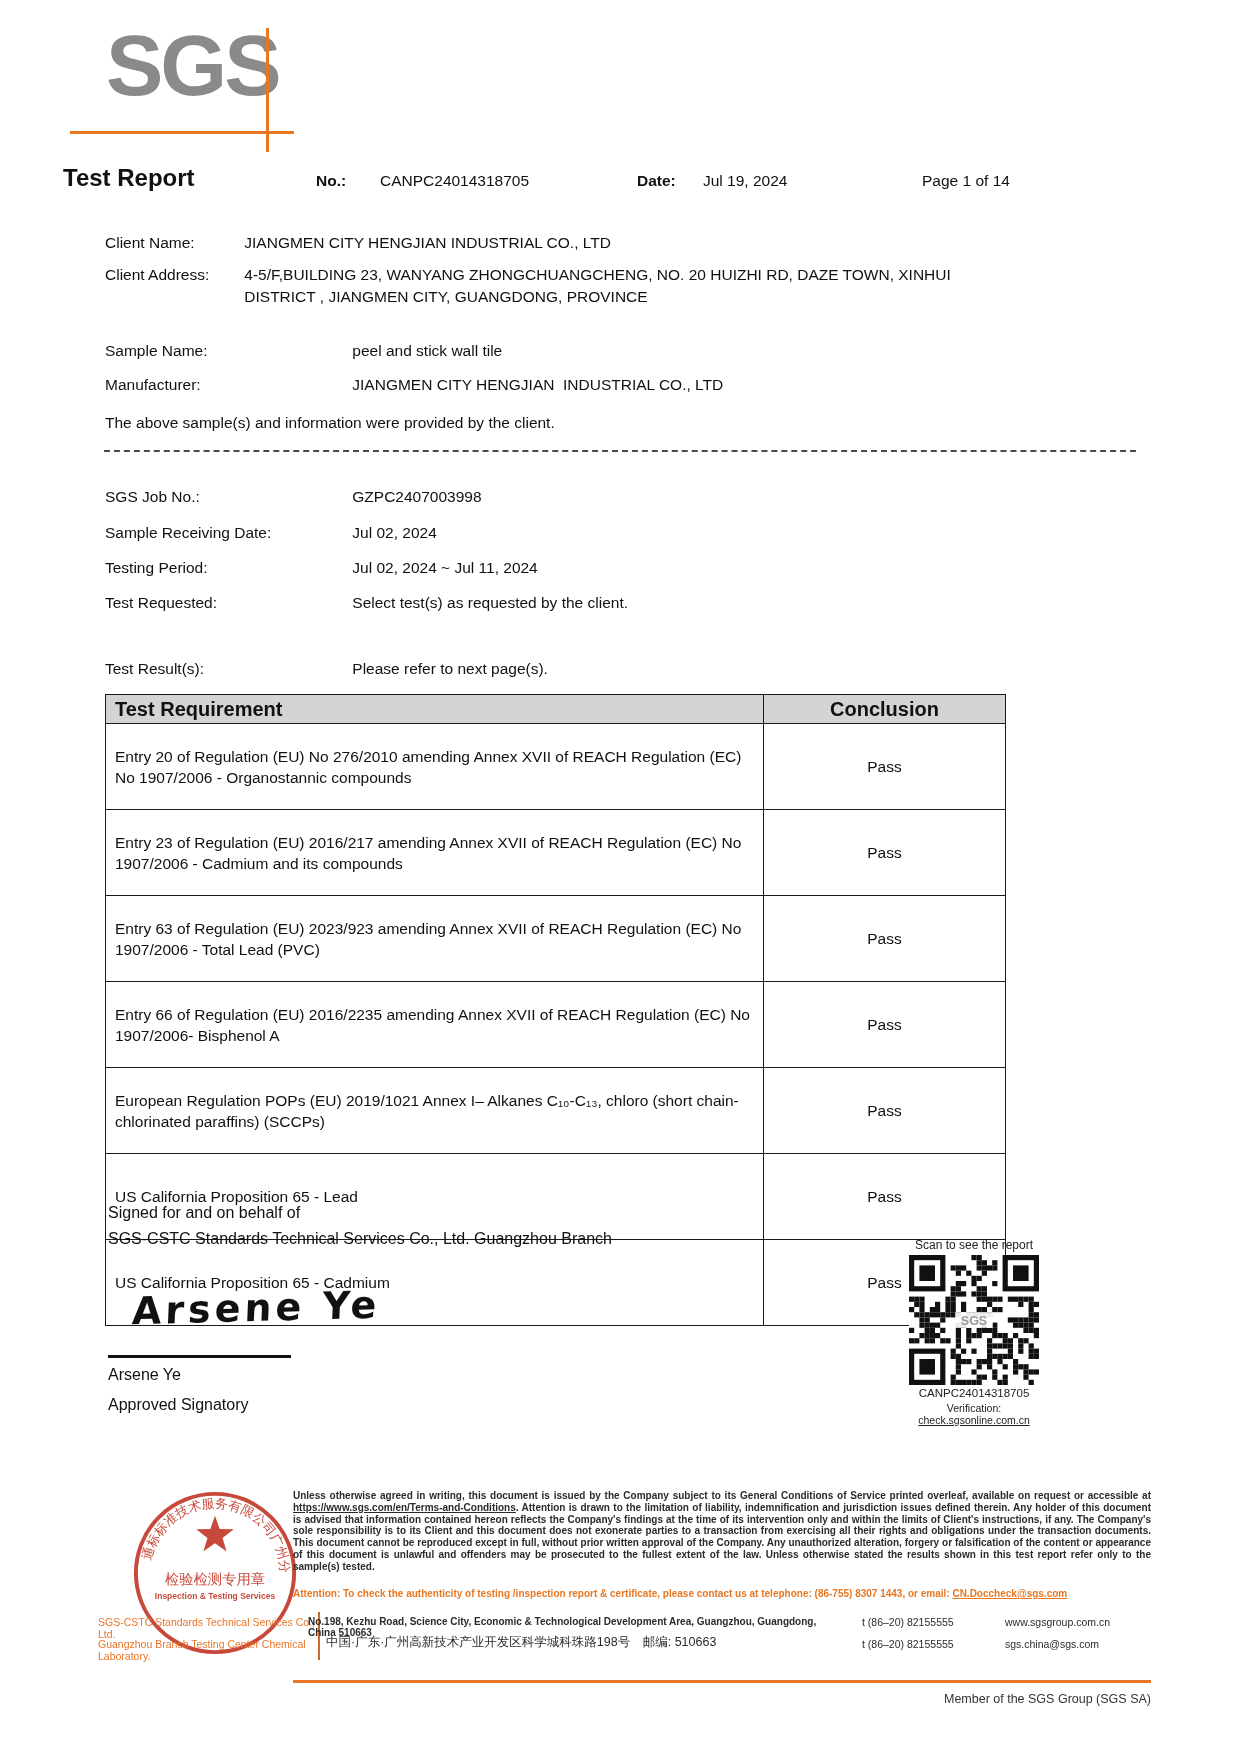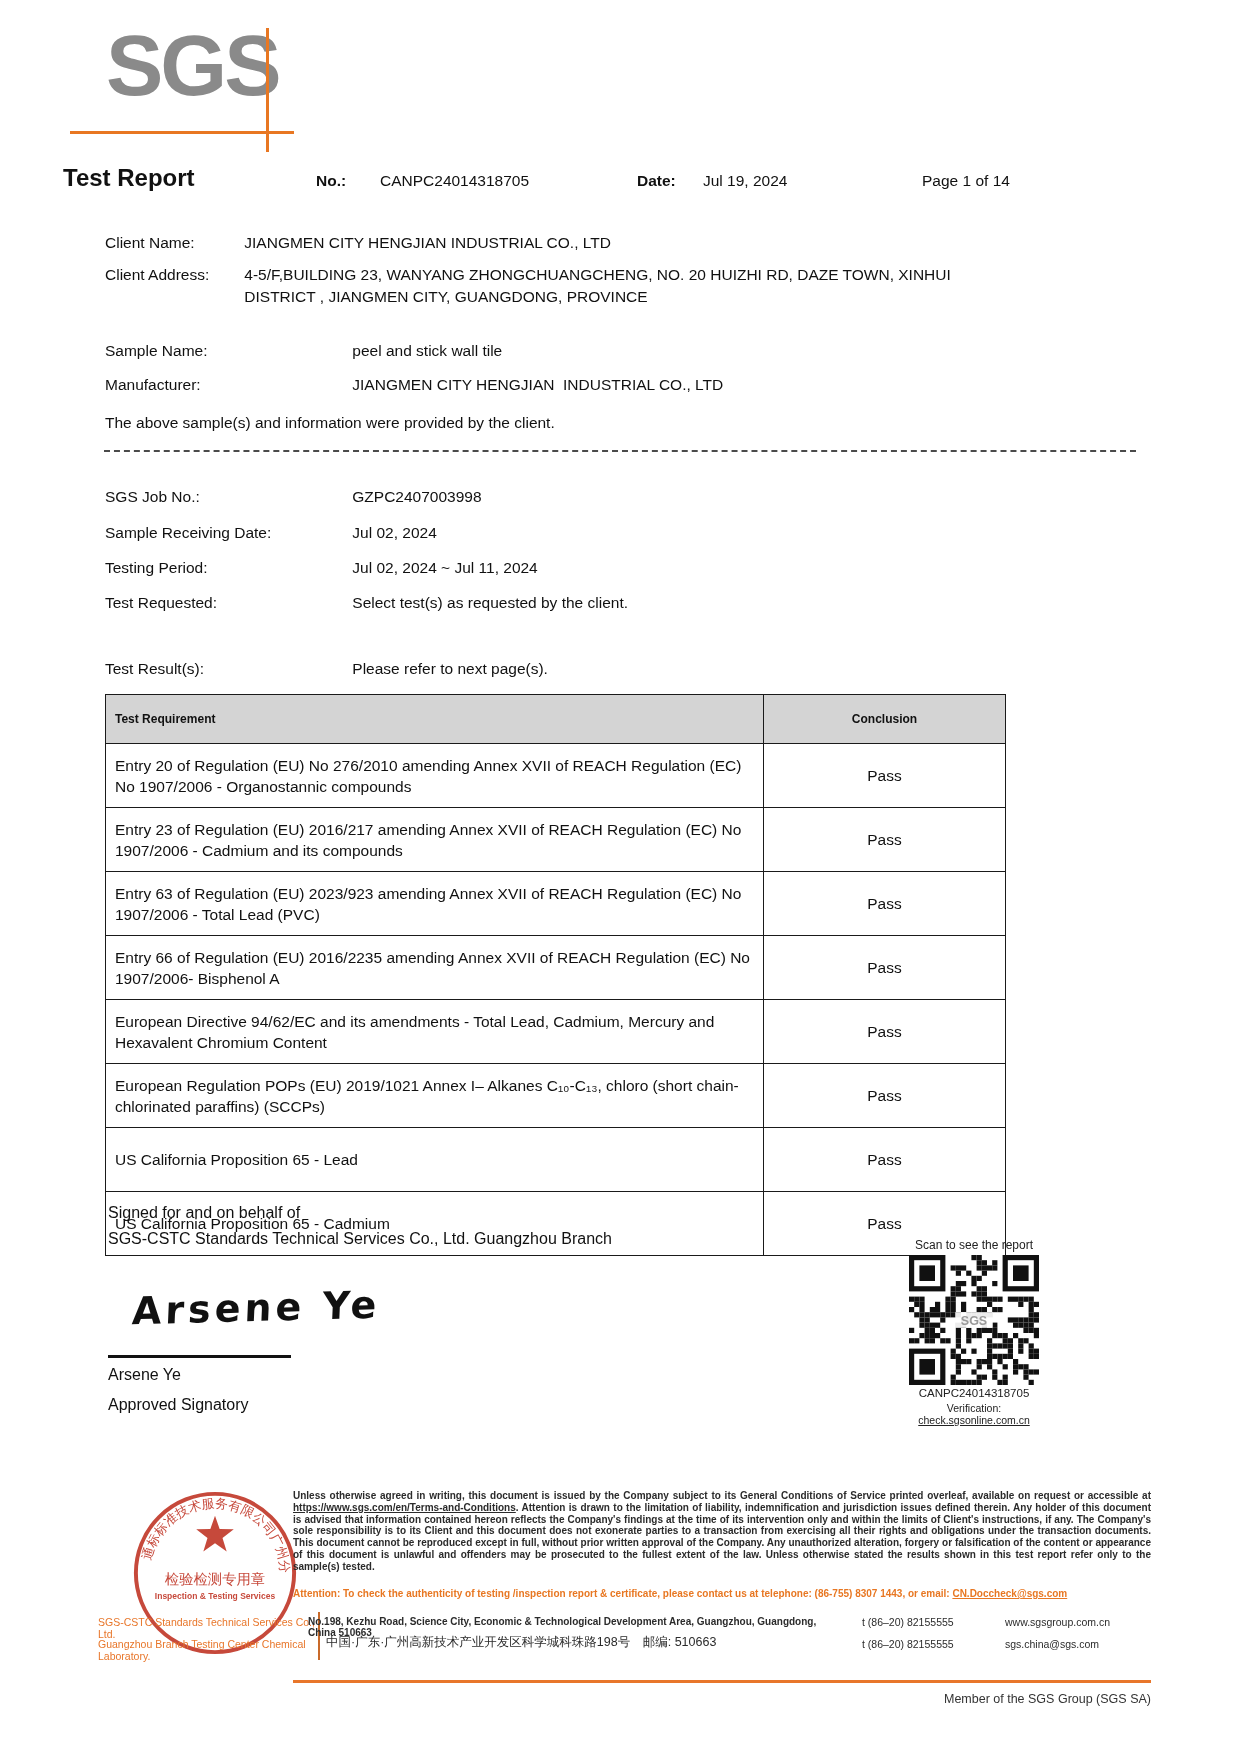--- a/index.html
+++ b/index.html
@@ -25,25 +25,25 @@
   .row .val{display:inline-block;vertical-align:top;}
   .lbl-w135{width:135px;} .lbl-w243{width:243px;}
   .val-wrap{width:745px;}
   .prewrap{white-space:pre-wrap;}
   .dashed-divider{position:absolute;left:104px;top:450px;width:1032px;height:0;
     border-top:2px dashed #4a4a4a;}
   
   table.req{position:absolute;left:105px;top:694px;width:901px;border-collapse:collapse;
     font-size:15.5px;}
   table.req th,table.req td{border:1.6px solid #1a1a1a;vertical-align:middle;}
-  table.req th{background:#d4d4d4;font-weight:bold;font-size:12px;height:24px;
-    padding:12px 9px;}
+  table.req th{background:#d4d4d4;font-weight:bold;font-size:20px;height:24px;
+    padding:2px 9px;}
   table.req th.c1{text-align:left;}
   table.req th.c2{text-align:center;width:223px;}
-  table.req td.c1{padding:8px 9px;line-height:21px;height:47px;}
+  table.req td.c1{padding:19px 9px;line-height:21px;height:47px;}
   table.req td.c2{text-align:center;}
   
   .sig-line1{position:absolute;left:108px;top:1204px;font-size:16px;}
   .sig-line2{position:absolute;left:108px;top:1230px;font-size:16px;}
   .handwriting{position:absolute;left:132px;top:1286px;font-size:38px;font-weight:bold;
     letter-spacing:4px;transform:rotate(-1.5deg) skewX(-4deg);
     font-family:"DejaVu Sans",sans-serif;}
   .sig-underline{position:absolute;left:108px;top:1355px;width:183px;height:2.5px;background:#111;}
   .sig-name{position:absolute;left:108px;top:1366px;font-size:16px;}
   .sig-role{position:absolute;left:108px;top:1396px;font-size:16px;}
@@ -145,24 +145,20 @@
     <tr>
       <td class="c1">Entry 23 of Regulation (EU) 2016/217 amending Annex XVII of REACH Regulation (EC) No 1907/2006 - Cadmium and its compounds</td>
       <td class="c2">Pass</td>
     </tr>
     <tr>
       <td class="c1">Entry 63 of Regulation (EU) 2023/923 amending Annex XVII of REACH Regulation (EC) No 1907/2006 - Total Lead (PVC)</td>
       <td class="c2">Pass</td>
     </tr>
     <tr>
       <td class="c1">Entry 66 of Regulation (EU) 2016/2235 amending Annex XVII of REACH Regulation (EC) No 1907/2006- Bisphenol A</td>
-      <td class="c2">Pass</td>
-    </tr>
-    <tr>
-      <td class="c1">European Directive 94/62/EC and its amendments - Total Lead, Cadmium, Mercury and Hexavalent Chromium Content</td>
       <td class="c2">Pass</td>
     </tr>
     <tr>
       <td class="c1">European Regulation POPs (EU) 2019/1021 Annex I– Alkanes C₁₀-C₁₃, chloro (short chain-chlorinated paraffins) (SCCPs)</td>
       <td class="c2">Pass</td>
     </tr>
     <tr>
       <td class="c1">US California Proposition 65 - Lead</td>
       <td class="c2">Pass</td>
     </tr>

